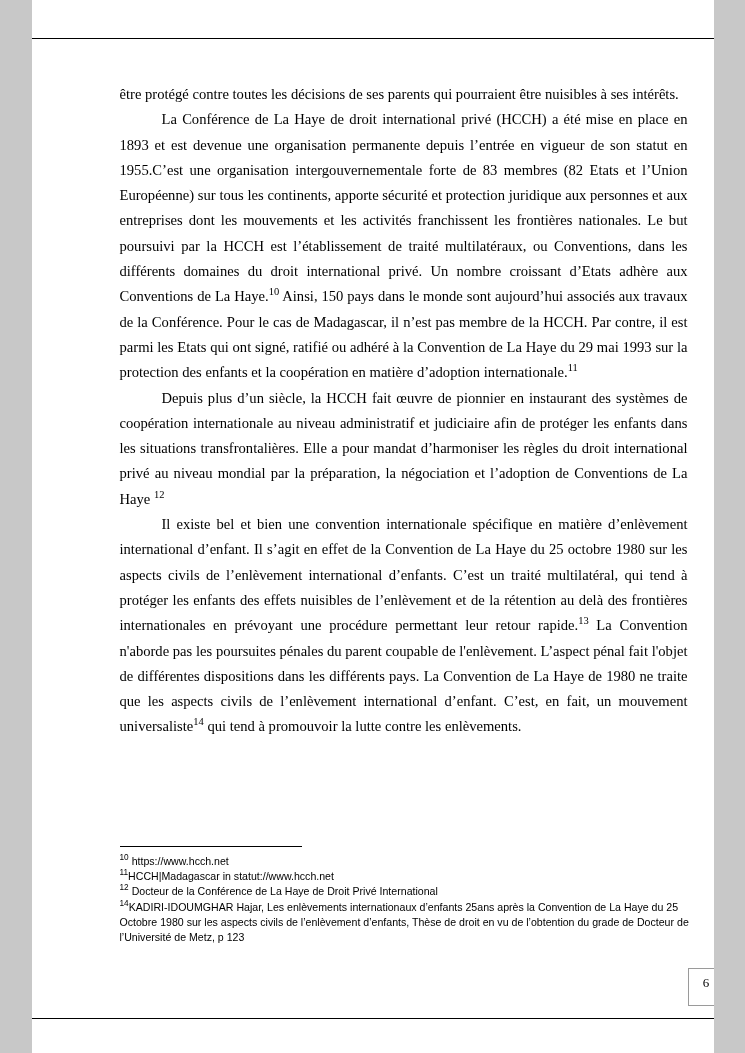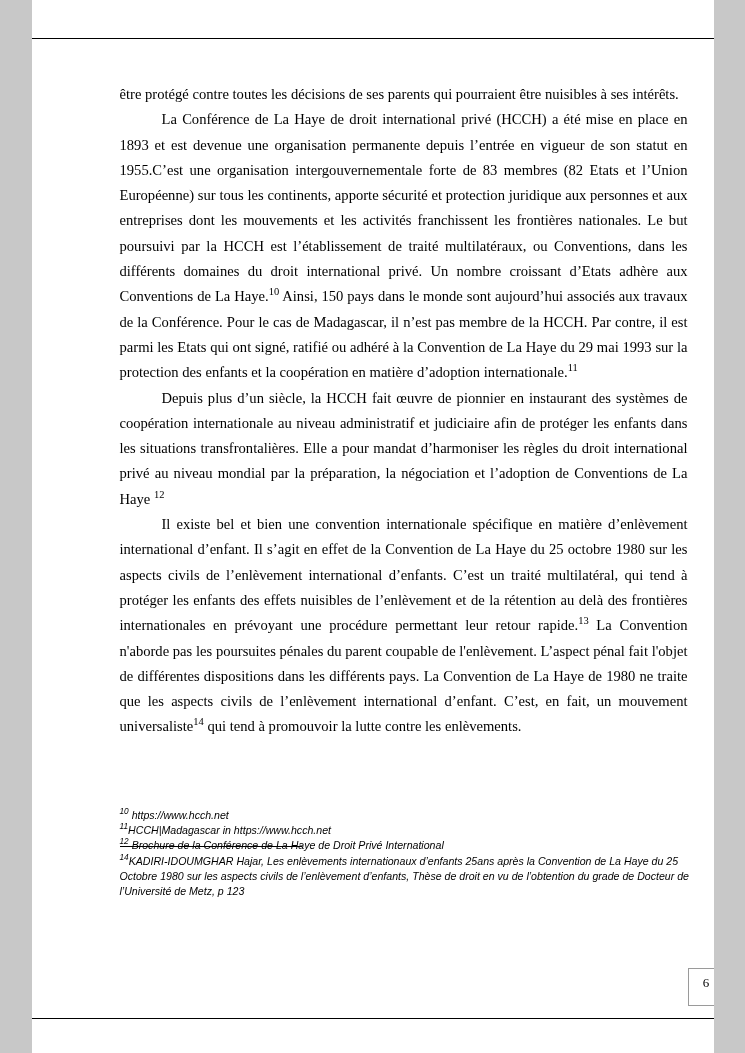--- a/index.html
+++ b/index.html
@@ -52,27 +52,26 @@
   .footnote-sep {
     position: absolute;
     left: 88px;
     top: 846px;
     width: 182px;
     border-top: 1px solid #000;
   }
   .footnotes {
     position: absolute;
     left: 88px;
-    top: 808px;
+    top: 854px;
     width: 570px;
     font-family: "Liberation Sans", sans-serif;
     font-size: 10.6px;
     line-height: 15.2px;
     color: #000;
-    font-style: italic;
   }
   .footnote {
     margin: 0 0 0 0;
     text-align: left;
   }
   .footnote sup {
     font-size: 0.78em;
   }
   .page-number-box {
     position: absolute;
@@ -130,22 +129,22 @@
     <p class="para indent"><span>Depuis plus d’un siècle, la HCCH fait œuvre de pionnier en instaurant des systèmes de coopération internationale au niveau administratif et judiciaire afin de protéger les enfants dans les situations transfrontalières. Elle a pour mandat d’harmoniser les règles du droit international privé au niveau mondial par la préparation, la négociation et l’adoption de Conventions de La Haye </span><sup>12</sup></p>
 
     <p class="para indent"><span>Il existe bel et bien une  convention internationale spécifique en matière d’enlèvement international d’enfant. Il s’agit en effet de la Convention de La Haye du 25 octobre 1980 sur les aspects civils de l’enlèvement international d’enfants. C’est un traité multilatéral, qui tend à protéger les enfants des effets nuisibles de l’enlèvement et de la rétention au delà des frontières internationales en prévoyant une procédure permettant leur retour rapide.</span><sup>13</sup><span> La Convention n'aborde pas les poursuites pénales du parent coupable de l'enlèvement. L’aspect pénal fait l'objet de différentes dispositions dans les différents pays. La Convention de La Haye de 1980 ne traite que les aspects civils de l’enlèvement international d’enfant. C’est, en fait,  un mouvement universaliste</span><sup>14</sup><span> qui tend à promouvoir la lutte contre les enlèvements.</span></p>
 
   </div>
 
   <div class="footnote-sep"></div>
 
   <div class="footnotes">
     <p class="footnote"><sup>10</sup><span> https://www.hcch.net</span></p>
-    <p class="footnote"><sup>11</sup><span>HCCH|Madagascar in https://www.hcch.net</span></p>
-    <p class="footnote"><sup>12</sup><span> Brochure de la Conférence de La Haye de Droit Privé International</span></p>
+    <p class="footnote"><sup>11</sup><span>HCCH|Madagascar in statut://www.hcch.net</span></p>
+    <p class="footnote"><sup>12</sup><span> Docteur de la Conférence de La Haye de Droit Privé International</span></p>
     <p class="footnote"><sup>14</sup><span>KADIRI-IDOUMGHAR Hajar, Les enlèvements internationaux d’enfants 25ans après la Convention de La Haye du 25 Octobre 1980 sur les aspects civils de l’enlèvement d’enfants, Thèse de droit en vu de l’obtention du grade de Docteur de l’Université de Metz, p 123</span></p>
   </div>
 
   <div class="page-number-box">
     <div class="num">6</div>
     <div class="corner-fold"></div>
   </div>
 
   <div class="bottom-rule"></div>
 

